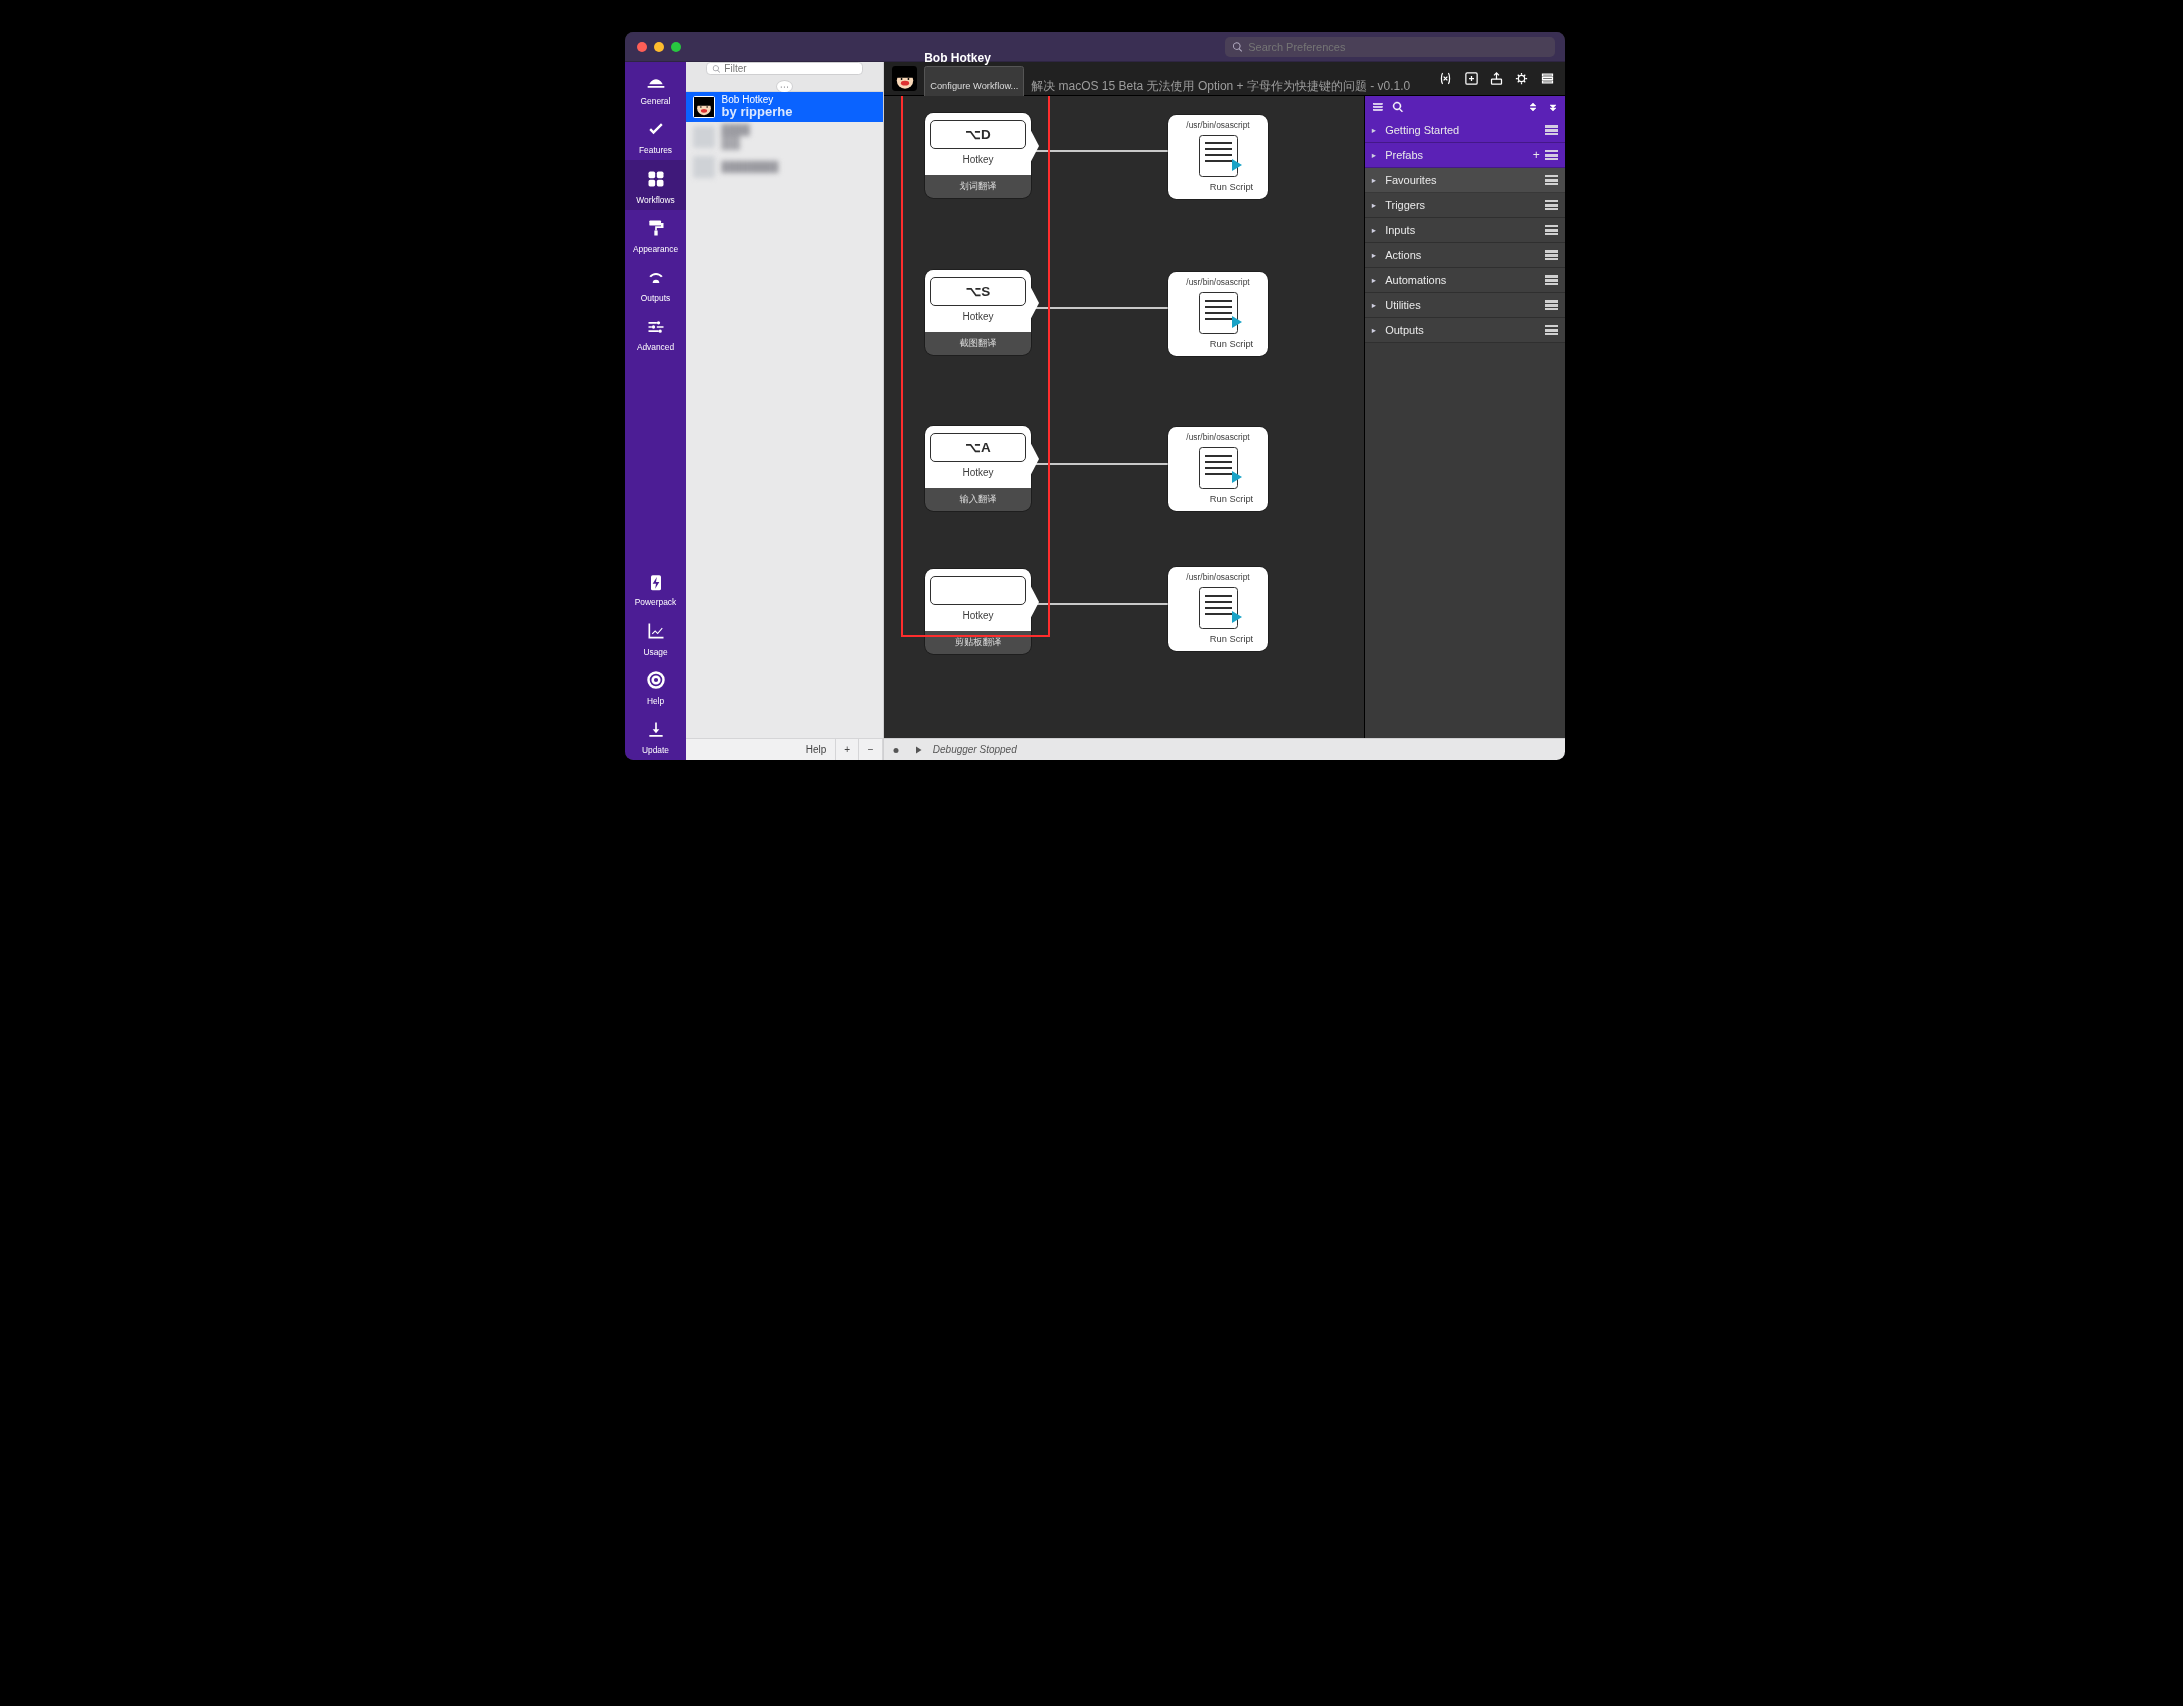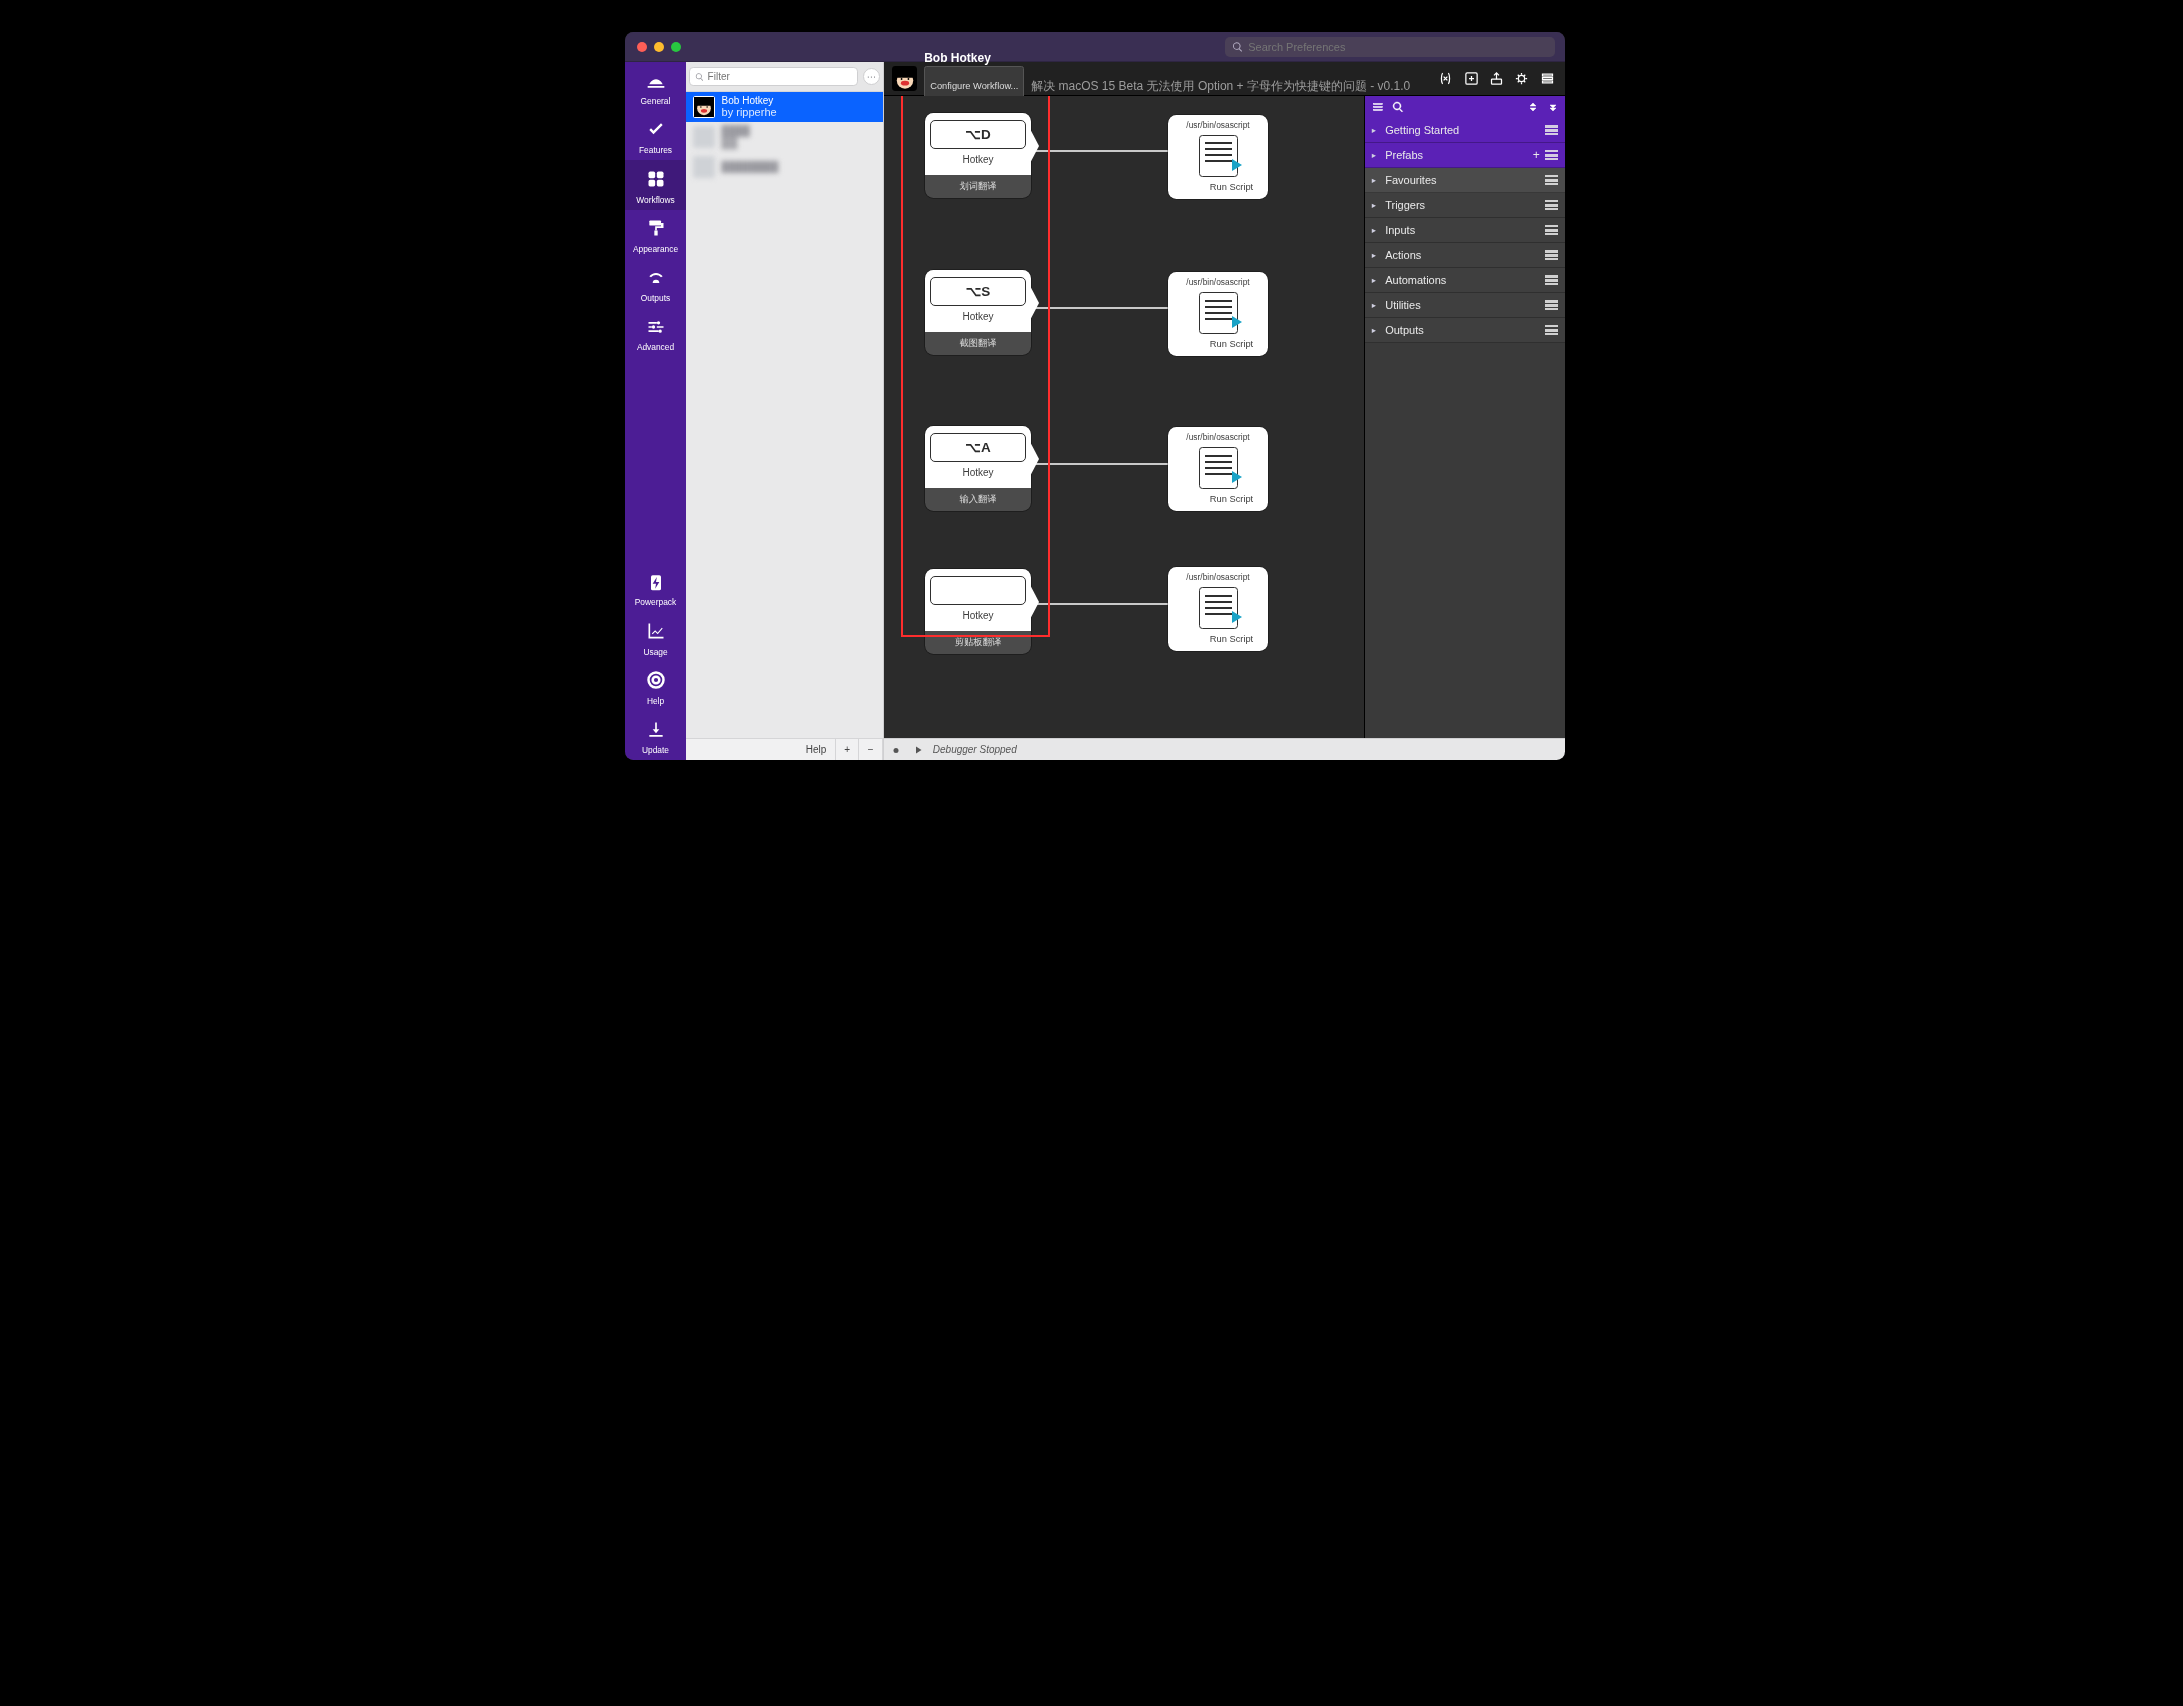--- a/index.html
+++ b/index.html
@@ -31,38 +31,38 @@
   }
   .side-item { width: 61px; padding: 6.8px 0 5px; display: flex; flex-direction: column; align-items: center; gap: 3.4px; cursor: pointer; }
   .side-item.active { background: #3f197a; }
   .side-item .ic { width: 24px; height: 24px; display: flex; align-items: center; justify-content: center; }
   .side-item .ic svg { width: 20px; height: 20px; fill: #fff; }
   .side-spacer { flex: 1; }
   .listcol {
     width: 198px; background: #e9e9ea; display: flex; flex-direction: column; border-right: 0.8px solid #cfcfd1;
   }
   .listcol .filterbar {
-    height: 30px; display: flex; align-items: center; gap: 5px; padding: 0 3px; background: #e6e6e7; border-bottom: 0.8px solid #d5d5d7;
+    height: 30px; display: flex; align-items: center; gap: 5px; padding: 0 10px; background: #e6e6e7; border-bottom: 0.8px solid #d5d5d7; flex-direction: column;
   }
   .filt {
     flex: 1; height: 18.6px; background: #fff; border: 0.8px solid #cfcfd1; border-radius: 4.2px;
     display: flex; align-items: center; padding: 0 5px; color: #9a9aa0;
   }
   .filt svg { width: 10px; height: 10px; margin-right: 3.4px; fill: #9a9aa0; }
   .filt input { border: 0; outline: 0; font-size: 10px; width: 100%; color: #333; }
   .more-btn {
     width: 17px; height: 17px; border: 0.8px solid #cfcfd1; border-radius: 50%; background: #fff;
     display: flex; align-items: center; justify-content: center; color: #8c8c92; font-size: 9.3px; cursor: pointer;
   }
   .wf-list { flex: 1; overflow: auto; }
   .wf-row { height: 30px; display: flex; align-items: center; gap: 6.8px; padding: 0 6.8px; font-size: 10px; }
   .wf-row.sel { background: #0a63ff; color: #fff; }
   .wf-row .thumb { width: 22px; height: 22px; background: #fff; border-radius: 2.5px; display: flex; align-items: center; justify-content: center; overflow: hidden; }
   .wf-row .meta { display: flex; flex-direction: column; line-height: 1.15; }
-  .wf-row .meta .sub { font-size: 11px; opacity: .85; }
+  .wf-row .meta .sub { font-size: 13px; opacity: .85; font-weight: bold; }
   .wf-row .thumb.gray { background: #cfd2d6; }
   .wf-row .meta.dimmed { color: #9a9aa0; }
   .listcol .bottombar { height: 22px; border-top: 0.8px solid #d5d5d7; display: flex; align-items: center; }
   .bottombar .btn { height: 22px; padding: 0 8.4px; border-right: 0.8px solid #d5d5d7; display: flex; align-items: center; font-size: 10px; color: #444; cursor: pointer; background: #f1f1f2; }
   .bottombar .spacer { flex: 1; background: #f1f1f2; height: 100%; }
   .main { flex: 1; display: flex; flex-direction: column; min-width: 0; }
   .header {
     height: 34px; background: #212121; display: flex; align-items: center; padding: 0 8.4px; gap: 6.8px;
     border-bottom: 0.8px solid #000; color: #eaeaea;
   }

